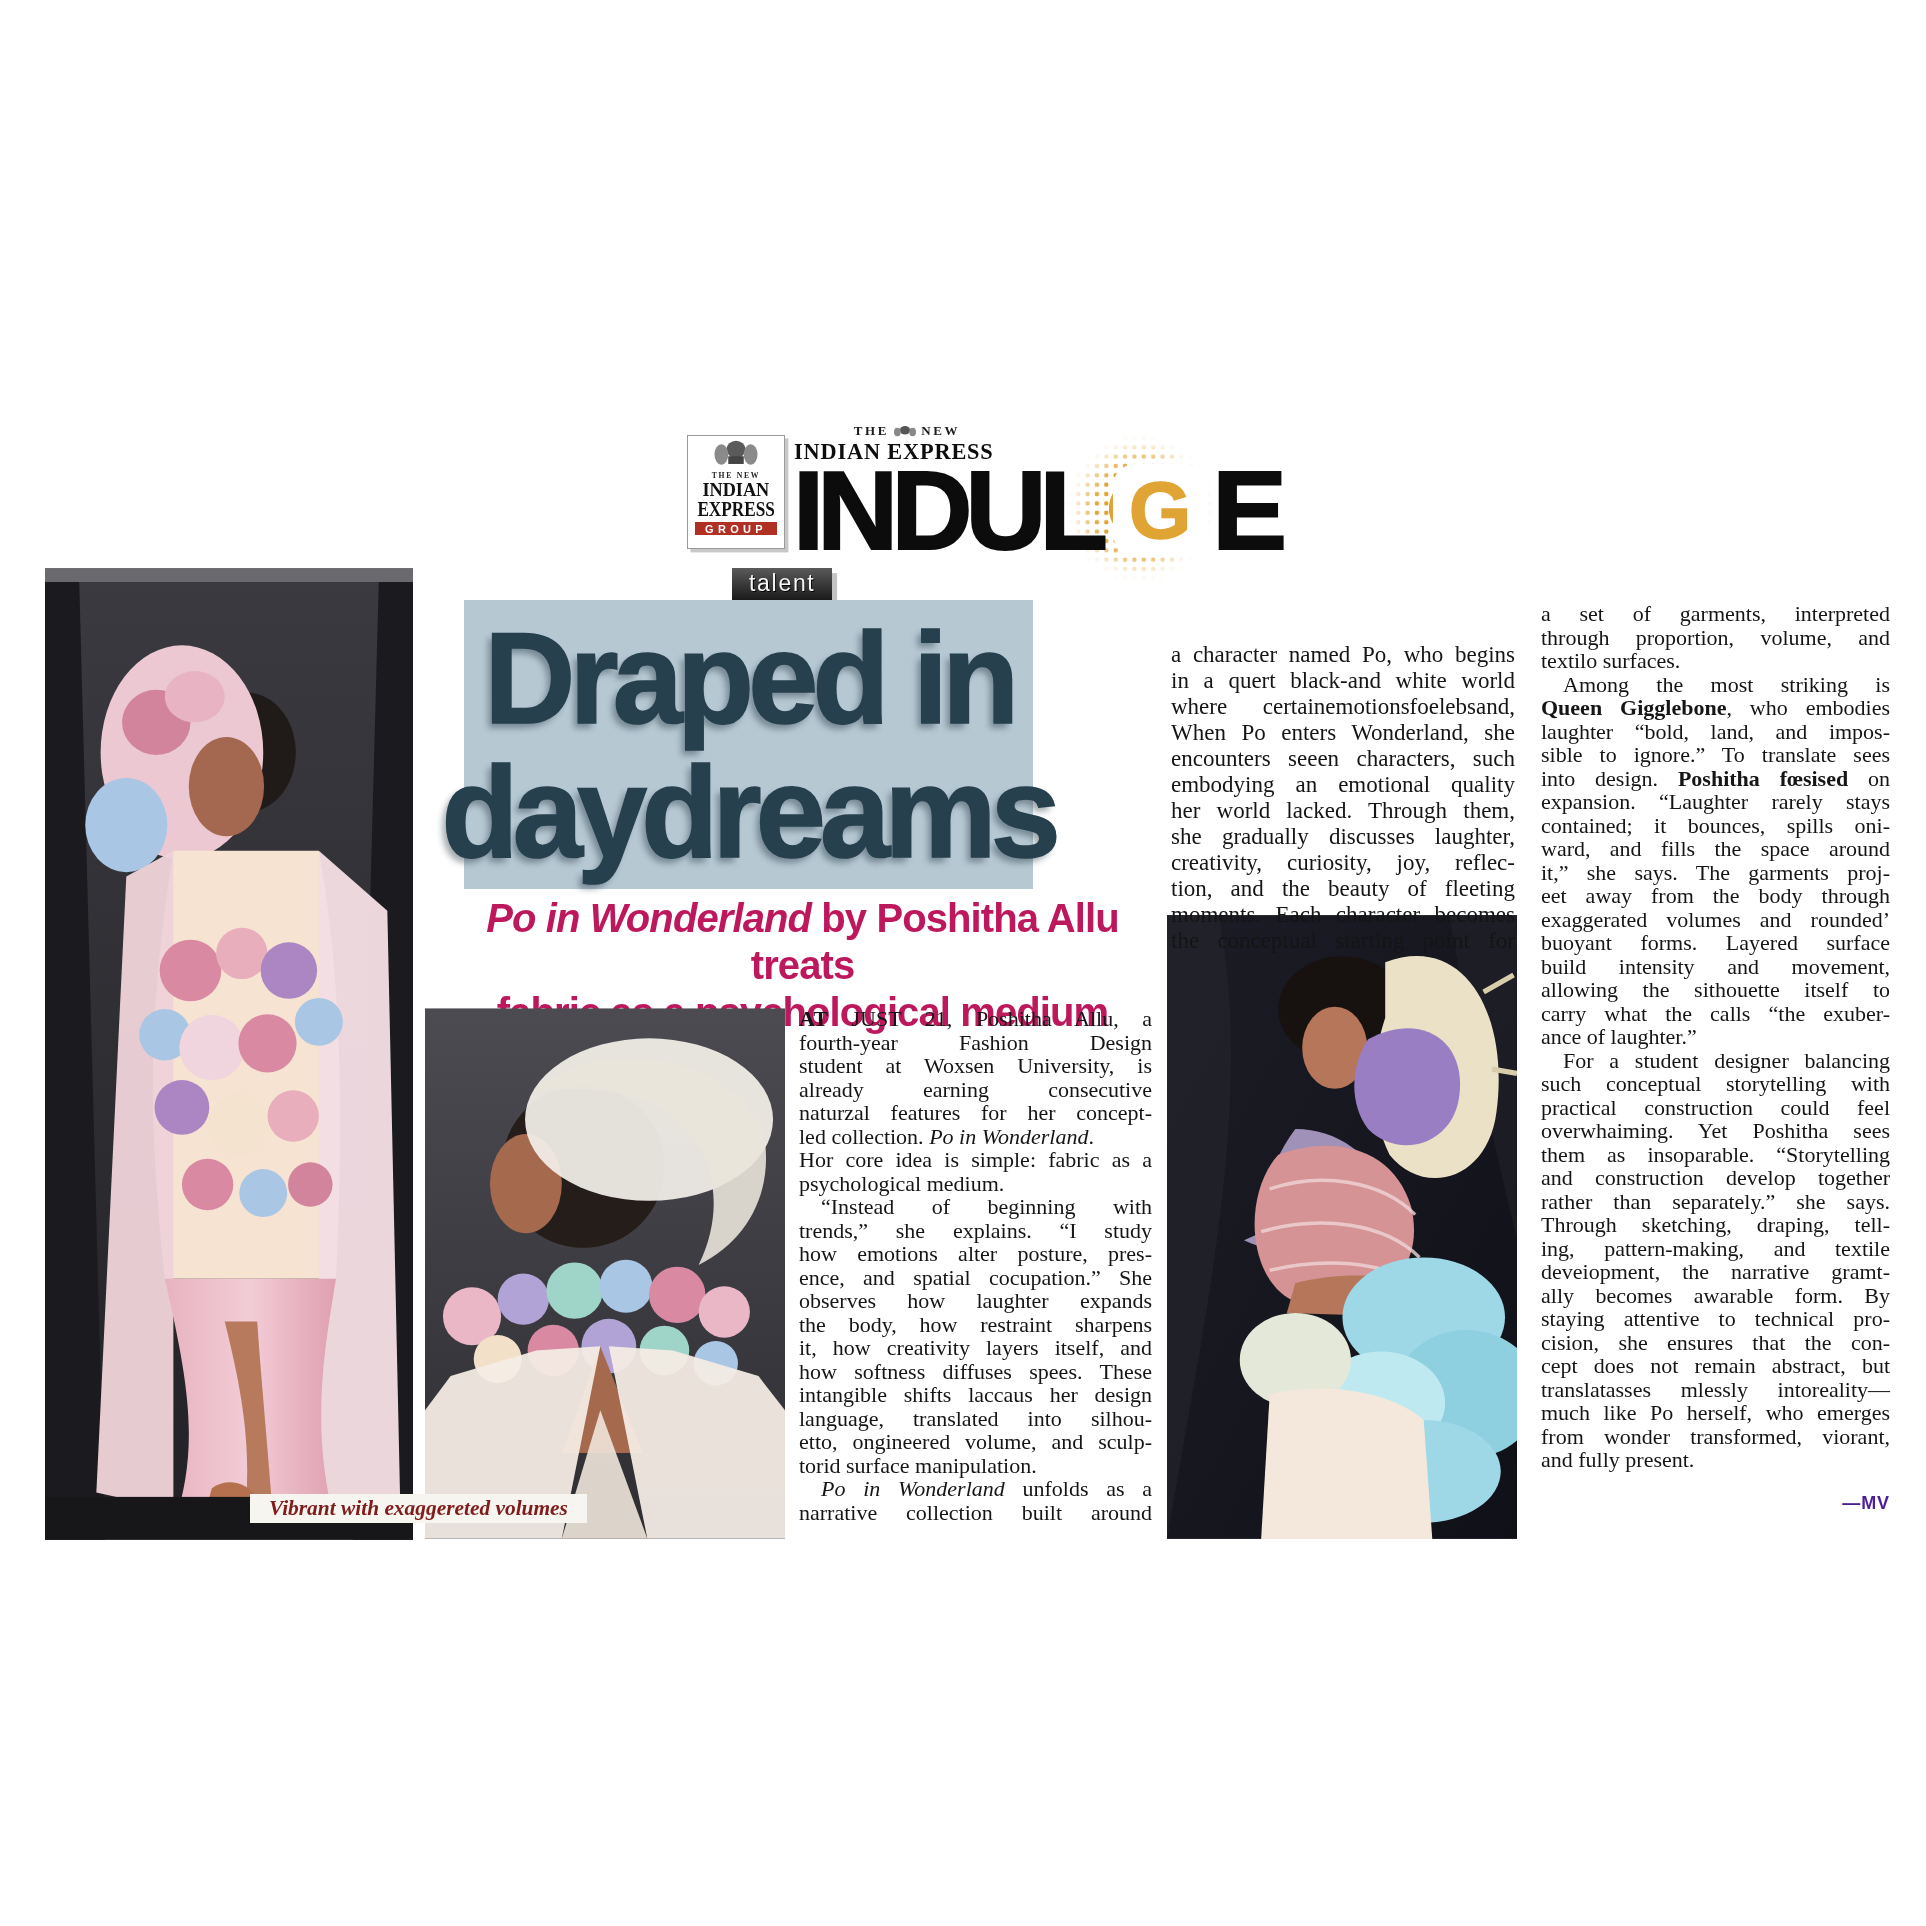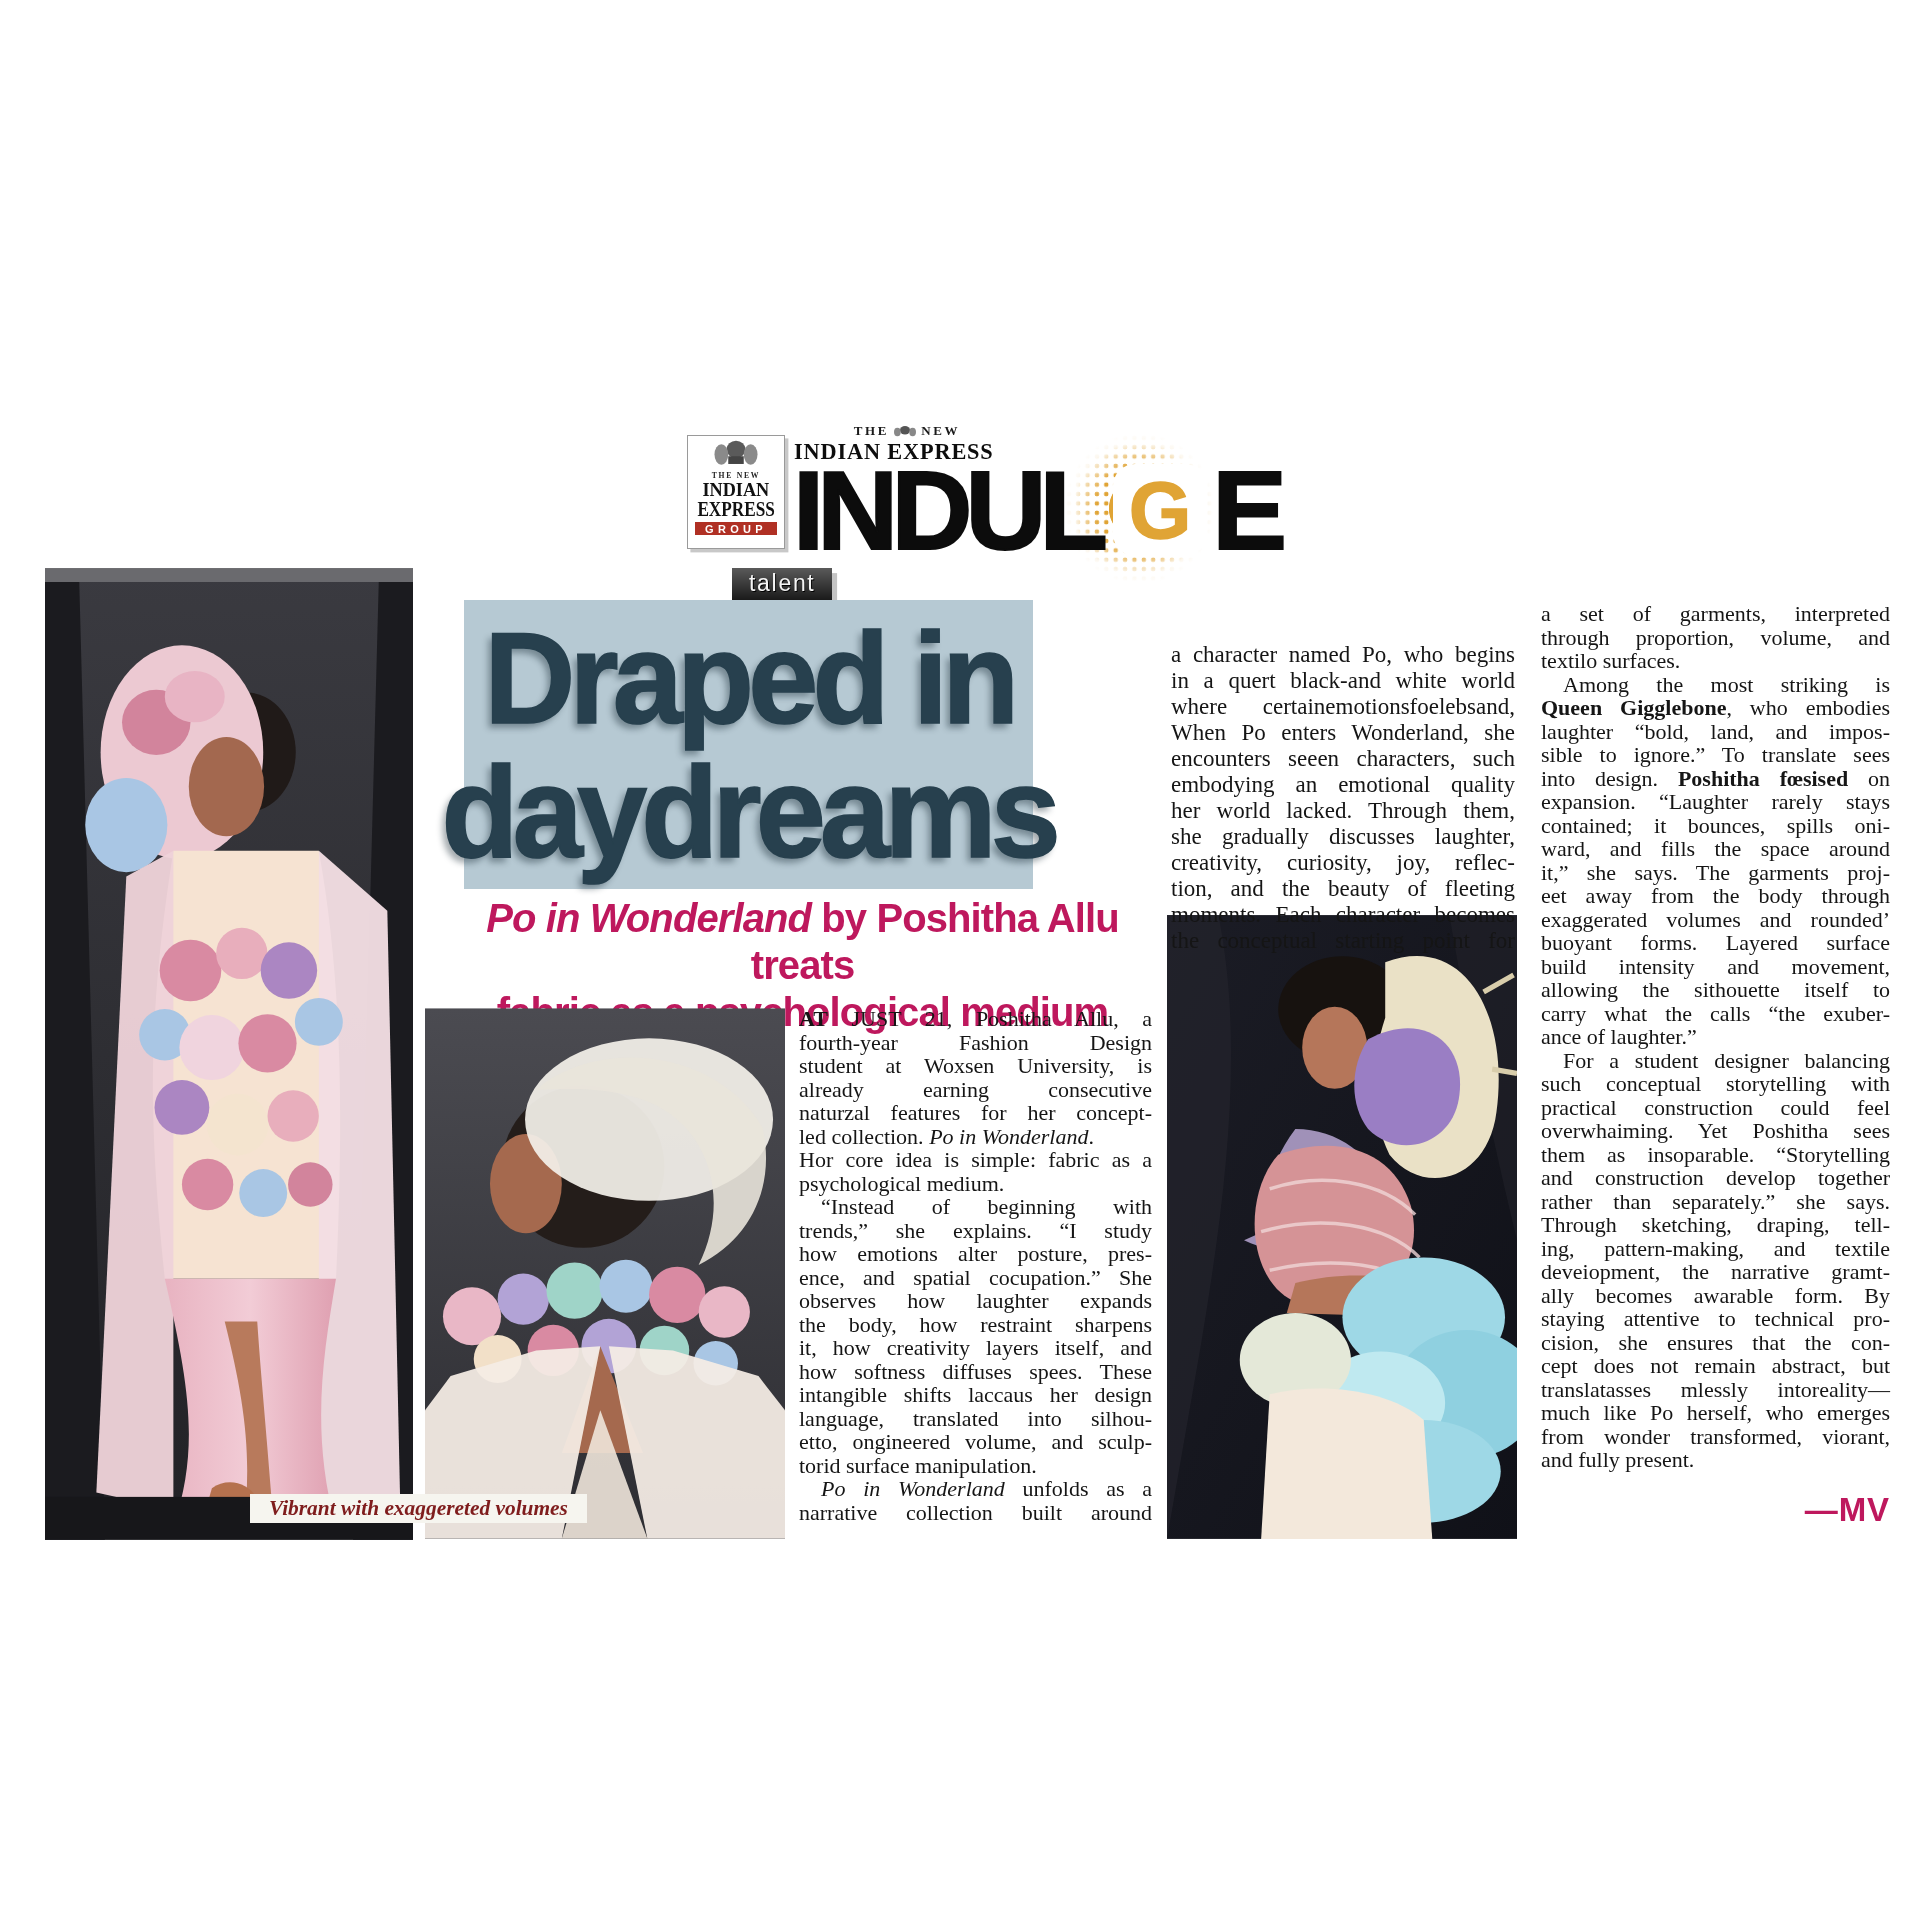--- a/index.html
+++ b/index.html
@@ -57,21 +57,21 @@
 
   
   .col{font-size:22px;line-height:23.5px;color:#151515;}
   #col1{left:799px;top:1007px;width:353px;}
   #col2{left:1171px;top:602px;width:344px;font-size:23px;line-height:26px;margin-top:40px;}
   #col3{left:1541px;top:602px;width:349px;}
   .bl{text-align:justify;text-align-last:justify;}
   .bl.end{text-align-last:left;}
   .bl.ind{text-indent:22px;}
   #byline{text-align:right;font-family:"Liberation Sans",sans-serif;font-weight:bold;
-    font-size:33px;margin-top:26px;color:#be185d;letter-spacing:0.9px;}
+    font-size:18px;margin-top:20px;color:#4c1d95;letter-spacing:0.9px;}
 
   
   .photo{display:block;}
   #caption{left:250px;top:1494px;width:337px;height:29px;background:var(--caption-bg,#f6f5ef);
     display:flex;align-items:center;justify-content:center;
     font-style:italic;font-weight:bold;font-size:21.4px;color:#7f1d1d;}
 </style>
 </head>
 <body>
 

